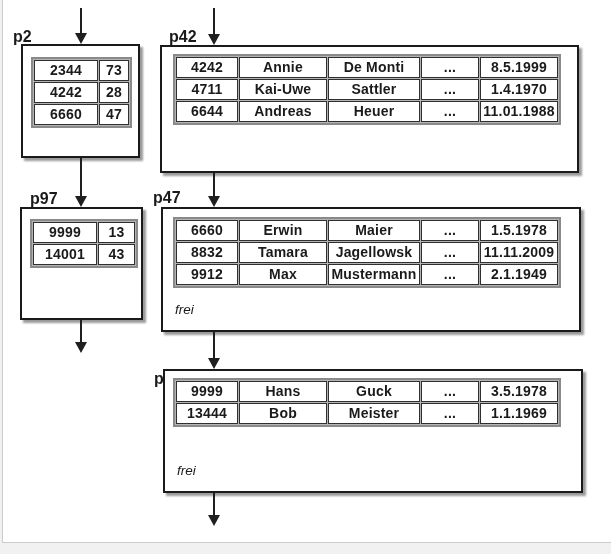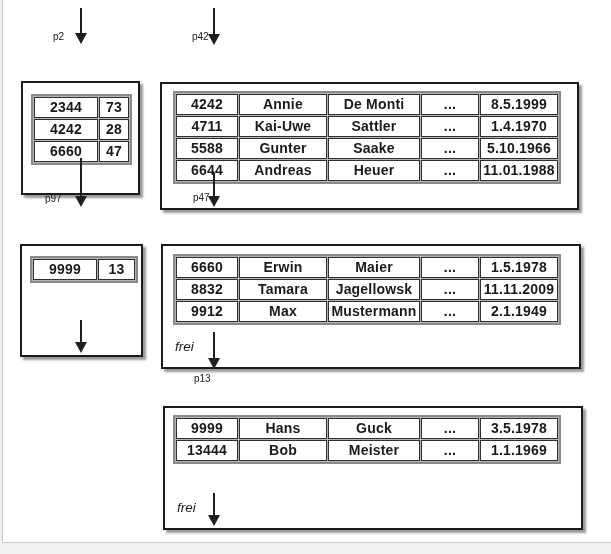--- a/index.html
+++ b/index.html
@@ -27,32 +27,30 @@
     position: absolute; left: 2px; top: -2px;
     width: 612px; height: 545px;
     background: var(--page-bg);
     border-left: 1px solid var(--slide-edge);
     border-bottom: 1px solid var(--slide-edge);
   }
   .stage { position: absolute; inset: 0; }
 
   .plabel {
     position: absolute;
-    font-size: 10px; font-weight: normal;
+    font-size: 16px; font-weight: bold;
     color: var(--ink);
     line-height: 15px;
     white-space: nowrap;
-    margin-left: 40px;
   }
   .pagebox {
     position: absolute;
     background: var(--page-bg);
     border: 2px solid var(--ink);
     box-shadow: 3px 3px 2px var(--shadow);
-    margin-top: 37px;
   }
   table.tbl {
     position: absolute;
     border-collapse: separate;
     border-spacing: 1px;
     border: 2px solid var(--table-outline);
     background: var(--table-gap);
   }
   table.tbl td {
     background: var(--page-bg);
@@ -113,21 +111,21 @@
               <td>28</td>
             </tr>
             <tr>
               <td>6660</td>
               <td>47</td>
             </tr>
           </tbody>
       </table>
     </div>
 
-    <span class="plabel" style="left:152px; top:29px;">p42</span>
+    <span class="plabel" style="left:169px; top:29px;">p42</span>
     <div class="pagebox" style="left:160px; top:45px; width:419px; height:128px;">
       <table class="tbl" style="left:11px; top:7px;">
         <colgroup>
           <col style="width:62px">
             <col style="width:88px">
             <col style="width:92px">
           <col style="width:58px">
             <col style="width:78px">
         </colgroup>
         <tbody>
@@ -139,48 +137,45 @@
               <td>8.5.1999</td>
             </tr>
             <tr>
               <td>4711</td>
               <td>Kai-Uwe</td>
               <td>Sattler</td>
               <td>...</td>
               <td>1.4.1970</td>
             </tr>
             <tr>
-              <td>5588</td>
-              <td>Gunter</td>
-              <td>Saake</td>
-              <td>...</td>
-              <td>5.10.1966</td>
-            </tr>
-            <tr>
               <td>6644</td>
               <td>Andreas</td>
               <td>Heuer</td>
               <td>...</td>
               <td>11.01.1988</td>
             </tr>
           </tbody>
       </table>
     </div>
 
-    <span class="plabel" style="left:5px; top:191px;">p97</span>
+    <span class="plabel" style="left:30px; top:191px;">p97</span>
     <div class="pagebox" style="left:20px; top:207px; width:123px; height:113px;">
       <table class="tbl" style="left:8px; top:10px;">
         <colgroup>
             <col style="width:64px">
             <col style="width:37px">
           </colgroup>
         <tbody>
             <tr>
               <td>9999</td>
               <td>13</td>
+            </tr>
+            <tr>
+              <td>14001</td>
+              <td>43</td>
             </tr>
           </tbody>
       </table>
     </div>
 
     <span class="plabel" style="left:153px; top:190px;">p47</span>
     <div class="pagebox" style="left:161px; top:207px; width:420px; height:125px;">
       <table class="tbl" style="left:10px; top:8px;">
         <colgroup>
           <col style="width:62px">

